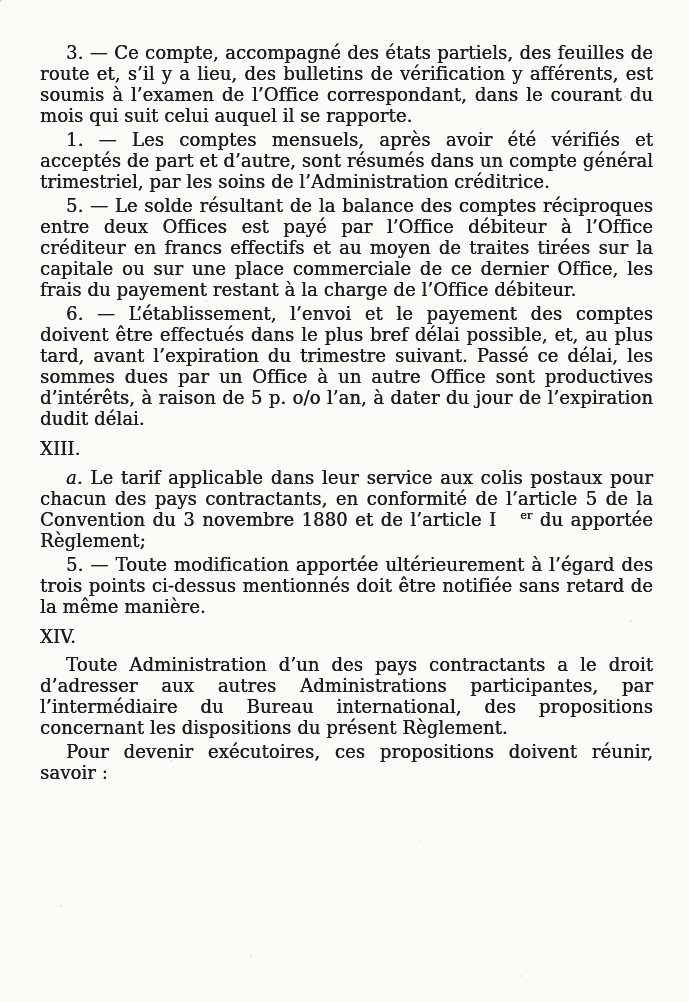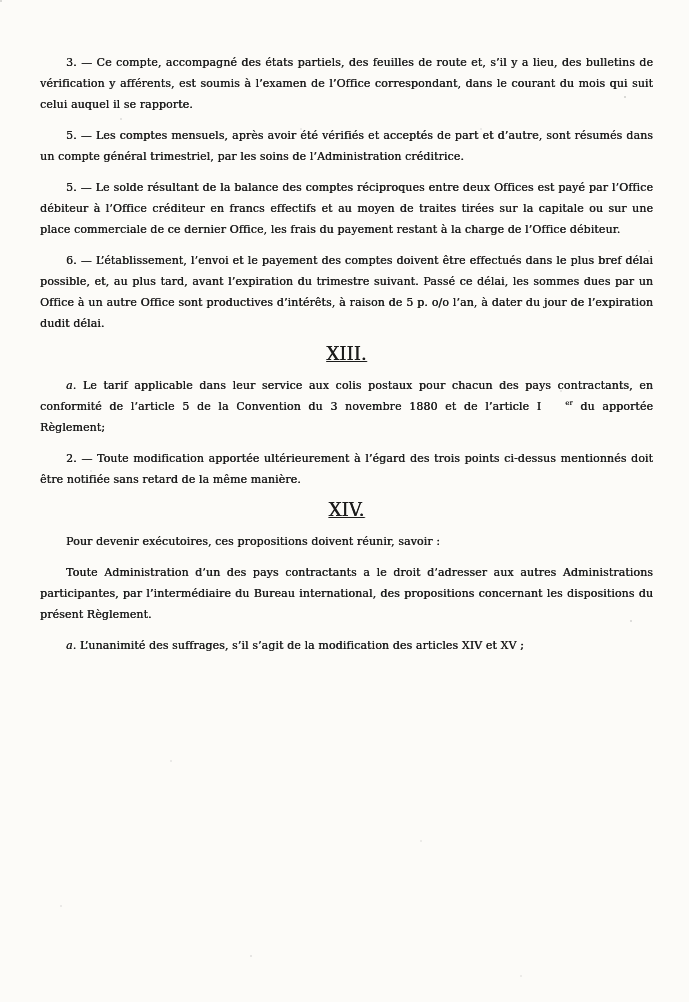--- a/index.html
+++ b/index.html
@@ -11,36 +11,34 @@
   .page {
     position: relative;
     width: 689px; height: 1002px;
     box-sizing: border-box;
     background: #fcfbf8;
     color: #1c1c1c;
     padding: 42px 36px 0 40px;
     overflow: hidden;
   }
   .para {
-    margin: 10px 0 3px 0;
-    font-size: 11px;
+    margin: 0 0 3px 0;
+    font-size: 18px;
     line-height: 21px;
     text-align: justify;
     text-indent: 26px;
     letter-spacing: 0.1px;
     text-shadow: 0.35px 0 0 currentColor; 
   }
   .heading {
     margin: 9px 0 7px 0;
     font-size: 18px;
     line-height: 22px;
-    text-align: center;
     text-indent: 0;
     text-shadow: 0.35px 0 0 currentColor;
-    text-decoration: underline;
   }
   .heading.tight { margin: 9px 0 6px 0; }
   .it { font-style: italic; }
   .sup { font-size: 0.62em; vertical-align: super; line-height: 0; padding-left: 24px; }
   
   .noise {
     position: absolute; top: 0; left: 0;
     width: 2px; height: 2px; border-radius: 50%;
     background: rgba(90,90,90,0.28);
     box-shadow:
@@ -60,32 +58,31 @@
       60px 905px 0 rgba(120,120,120,.18);
   }
 </style>
 </head>
 <body>
 
 <div class="page">
   <div class="noise"></div>
 
   <p class="para">3. — Ce compte, accompagné des états partiels, des feuilles de route et, s’il y a lieu, des bulletins de vérification y afférents, est soumis à l’examen de l’Office correspondant, dans le courant du mois qui suit celui auquel il se rapporte.</p>
-  <p class="para">5. — Les comptes mensuels, après avoir été vérifiés et acceptés de part et d’autre, sont résumés dans un compte général trimestriel, par les soins de l’Administration créditrice.</p>
+  <p class="para">1. — Les comptes mensuels, après avoir été vérifiés et acceptés de part et d’autre, sont résumés dans un compte général trimestriel, par les soins de l’Administration créditrice.</p>
   <p class="para">5. — Le solde résultant de la balance des comptes réciproques entre deux Offices est payé par l’Office débiteur à l’Office créditeur en francs effectifs et au moyen de traites tirées sur la capitale ou sur une place commerciale de ce dernier Office, les frais du payement restant à la charge de l’Office débiteur.</p>
   <p class="para">6. — L’établissement, l’envoi et le payement des comptes doivent être effectués dans le plus bref délai possible, et, au plus tard, avant l’expiration du trimestre suivant. Passé ce délai, les sommes dues par un Office à un autre Office sont productives d’intérêts, à raison de 5 p. o/o l’an, à dater du jour de l’expiration dudit délai.</p>
 
   <p class="para heading">XIII.</p>
 
 
   <p class="para"><span class="it">a.</span><span> Le tarif applicable dans leur service aux colis postaux pour chacun des pays contractants, en conformité de l’article 5 de la Convention du 3 novembre 1880 et de l’article I</span><sup class="sup">er</sup><span> du apportée Règlement;</span></p>
 
 
 
-  <p class="para">2. — Toute modification apportée ultérieurement à l’égard des trois points ci-dessus mentionnés doit être notifiée sans retard de la  même manière.</p>
+  <p class="para">5. — Toute modification apportée ultérieurement à l’égard des trois points ci-dessus mentionnés doit être notifiée sans retard de la  même manière.</p>
 
   <p class="para heading tight">XIV.</p>
 
+  <p class="para">Toute Administration d’un des pays contractants a le droit d’adresser aux autres Administrations participantes, par l’intermédiaire du Bureau international, des propositions concernant les dispositions du présent Règlement.</p>
   <p class="para">Pour devenir exécutoires, ces propositions doivent réunir, savoir :</p>
-  <p class="para">Toute Administration d’un des pays contractants a le droit d’adresser aux autres Administrations participantes, par l’intermédiaire du Bureau international, des propositions concernant les dispositions du présent Règlement.</p>
 
-  <p class="para"><span class="it">a.</span><span> L’unanimité des suffrages, s’il s’agit de la modification des articles XIV et XV ;</span></p>
 </div>
 
 </body></html>

